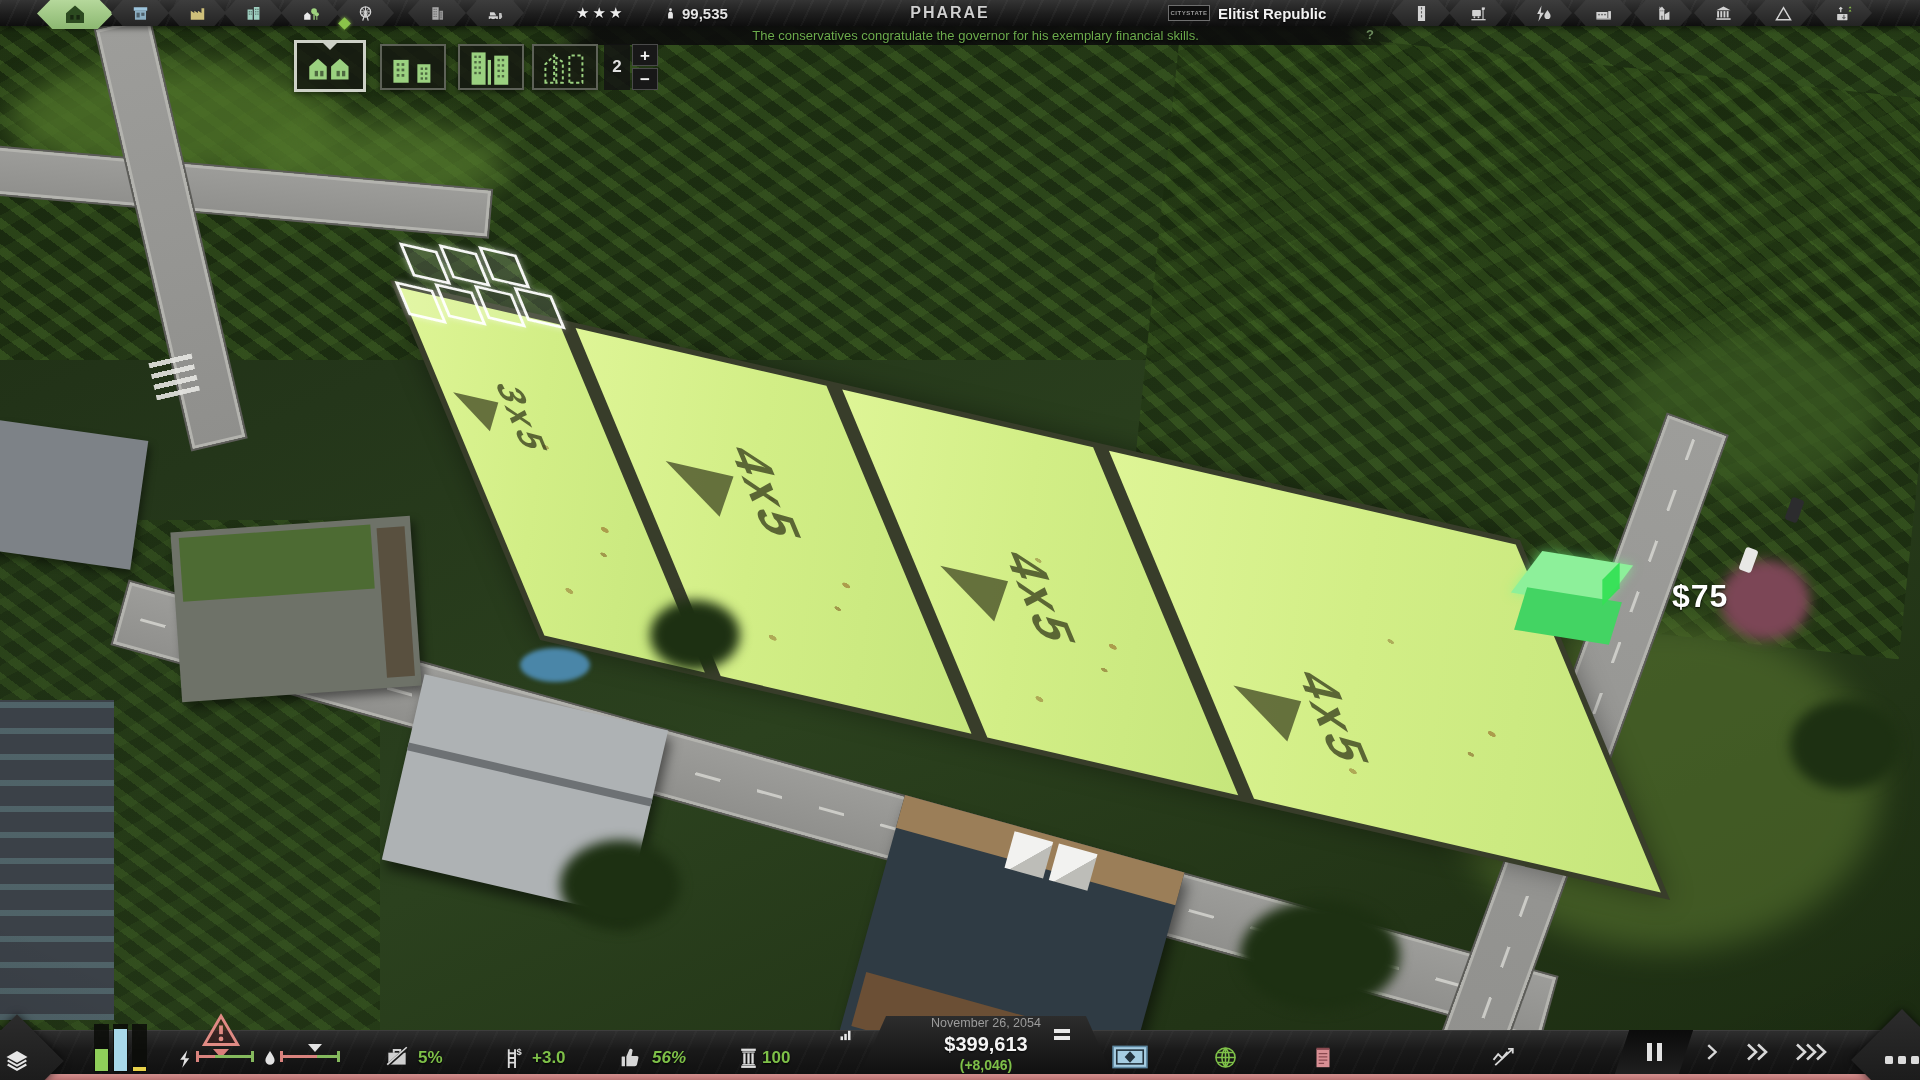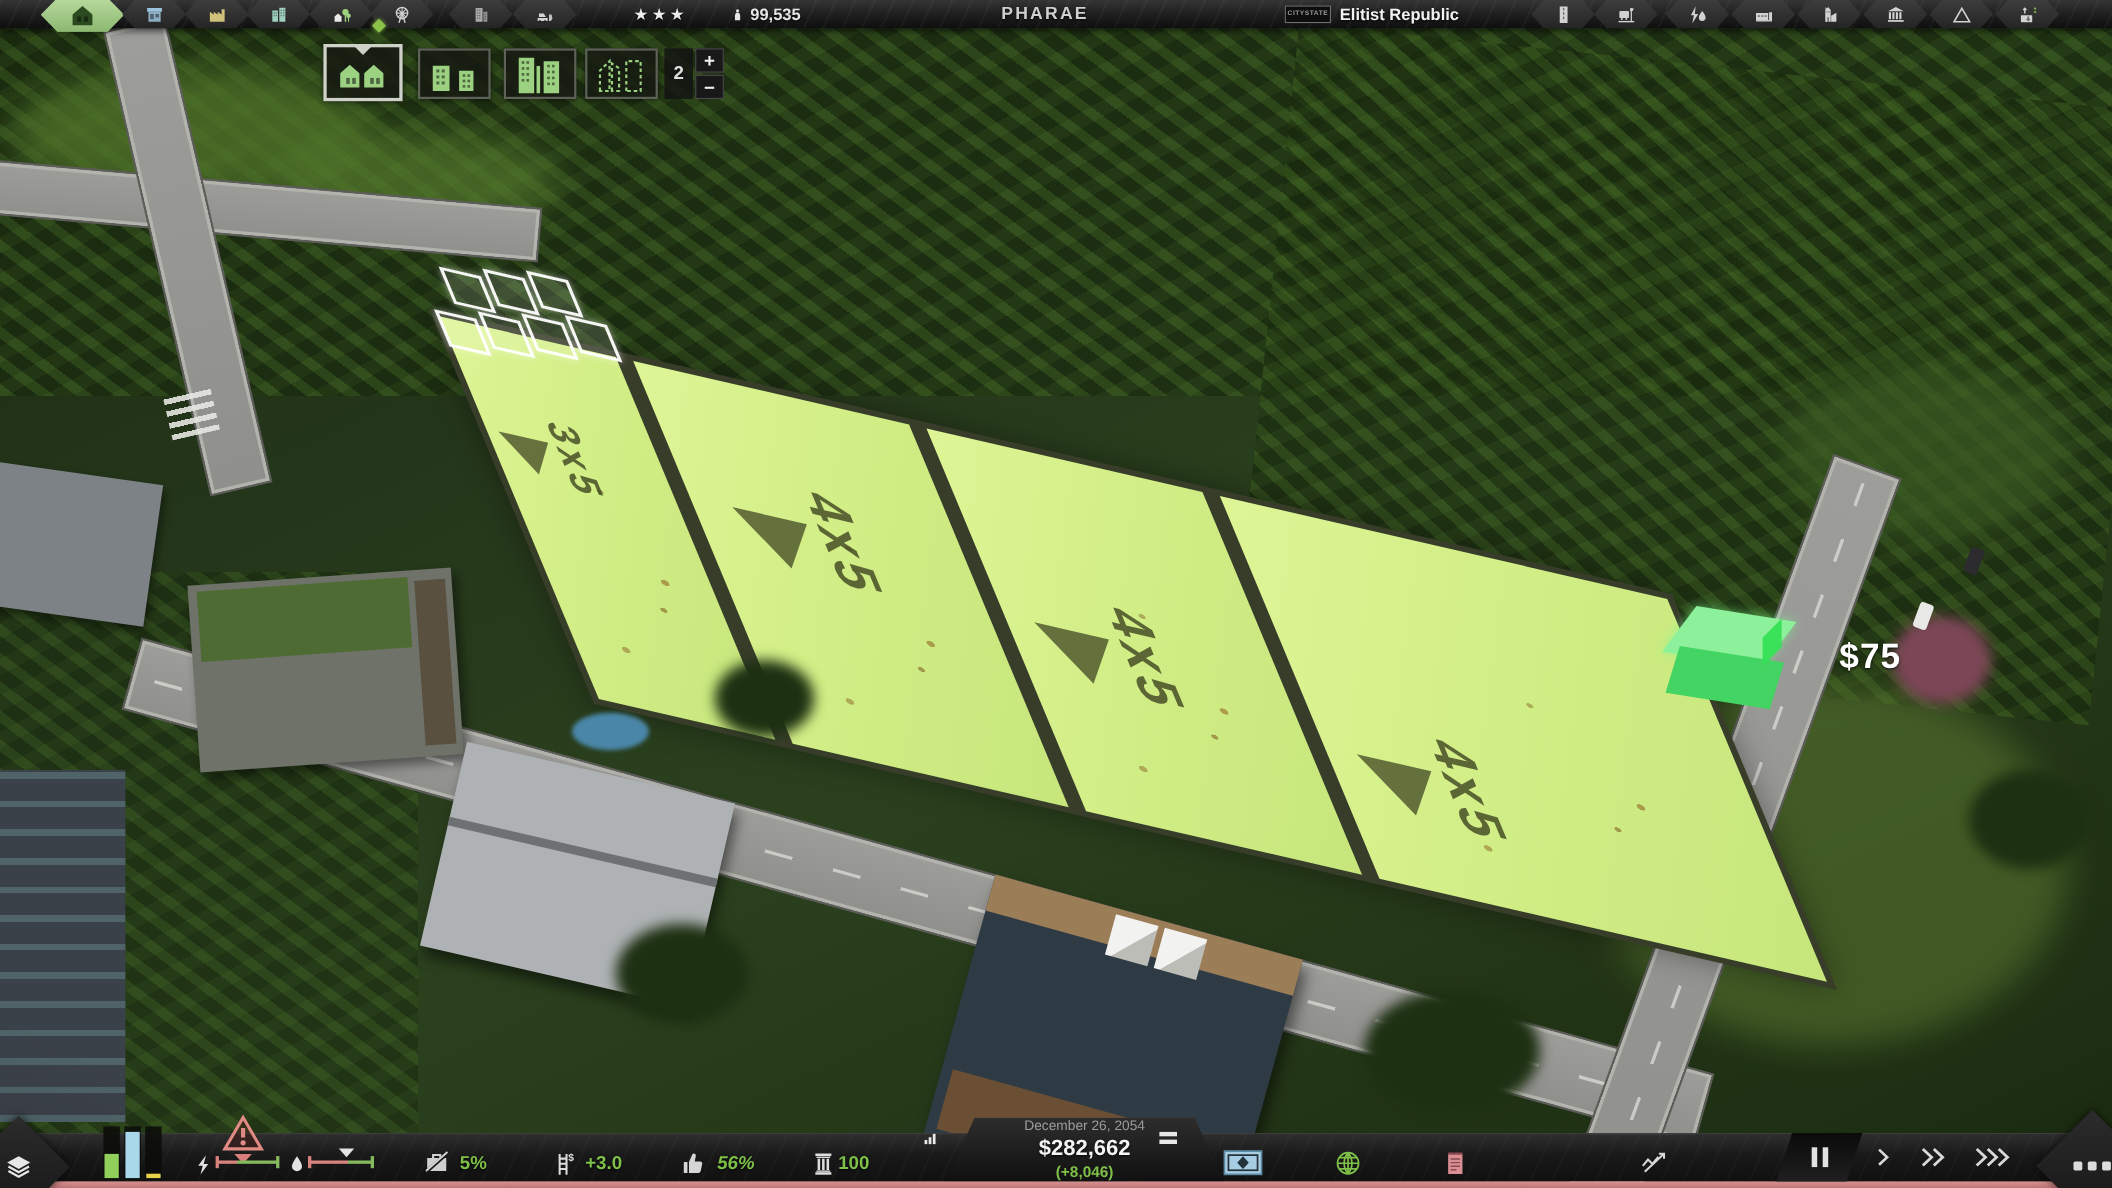--- a/index.html
+++ b/index.html
@@ -471,20 +471,24 @@
             <rect x="4" y="12.5" width="13" height="8" rx="0.5" fill="currentColor"></rect>
             <path d="M8.5 10.5v-6M6.6 6.4l1.9-1.9 1.9 1.9" stroke="currentColor" stroke-width="1.6" fill="none"></path>
             <path d="M12.5 13.5v5M10.6 16.6l1.9 1.9 1.9-1.9" stroke="rgba(0,0,0,.5)" stroke-width="1.6" fill="none"></path>
             <path d="M18.5 9.5l1.8-2.6 1.8 2.6z" fill="#8bc34a"></path>
             <path d="M18.5 5.5l1.8-2.6 1.8 2.6z" fill="#8bc34a"></path>
           </svg>
         </span>
     </div>
   </header>
 
+  <div class="ticker">
+    <span class="msg">The conservatives congratulate the governor for his exemplary financial skills.</span>
+    <span class="help">?</span>
+  </div>
 
   <div class="d-btn sel" style="left:294px;">
     <span class="icon">
         <svg viewBox="0 0 44 30" width="48" height="33" fill="#9bd180">
           <path d="M3 27V15l8-7 8 7v12z"></path>
           <rect x="8" y="19" width="3" height="5" fill="rgba(0,0,0,.5)"></rect>
           <rect x="13" y="19" width="3" height="5" fill="rgba(0,0,0,.5)"></rect>
           <path d="M23 27V15l8-7 8 7v12z"></path>
           <rect x="28" y="19" width="3" height="5" fill="rgba(0,0,0,.5)"></rect>
           <rect x="33" y="19" width="3" height="5" fill="rgba(0,0,0,.5)"></rect>
@@ -649,22 +653,22 @@
 
   <div class="bb icon" style="left:838px;bottom:38px;color:#e8e8e8;">
       <svg viewBox="0 0 24 24" width="15" height="15" fill="currentColor">
         <rect x="4" y="15" width="4" height="6"></rect>
         <rect x="10" y="11" width="4" height="10"></rect>
         <rect x="16" y="6" width="4" height="15"></rect>
       </svg>
     </div>
 
   <div class="money">
-    <span class="date">December 26, 2054</span>
-    <span class="amt tt">$282,662</span>
+    <span class="date">November 26, 2054</span>
+    <span class="amt tt">$399,613</span>
     <span class="delta">(+8,046)</span>
   </div>
 
   <div class="bb paused-ind">
       <i></i>
       <i></i>
     </div>
 
   <div class="bb icon" style="left:1112px;bottom:11px;">
       <svg viewBox="0 0 34 22" width="36" height="24">

